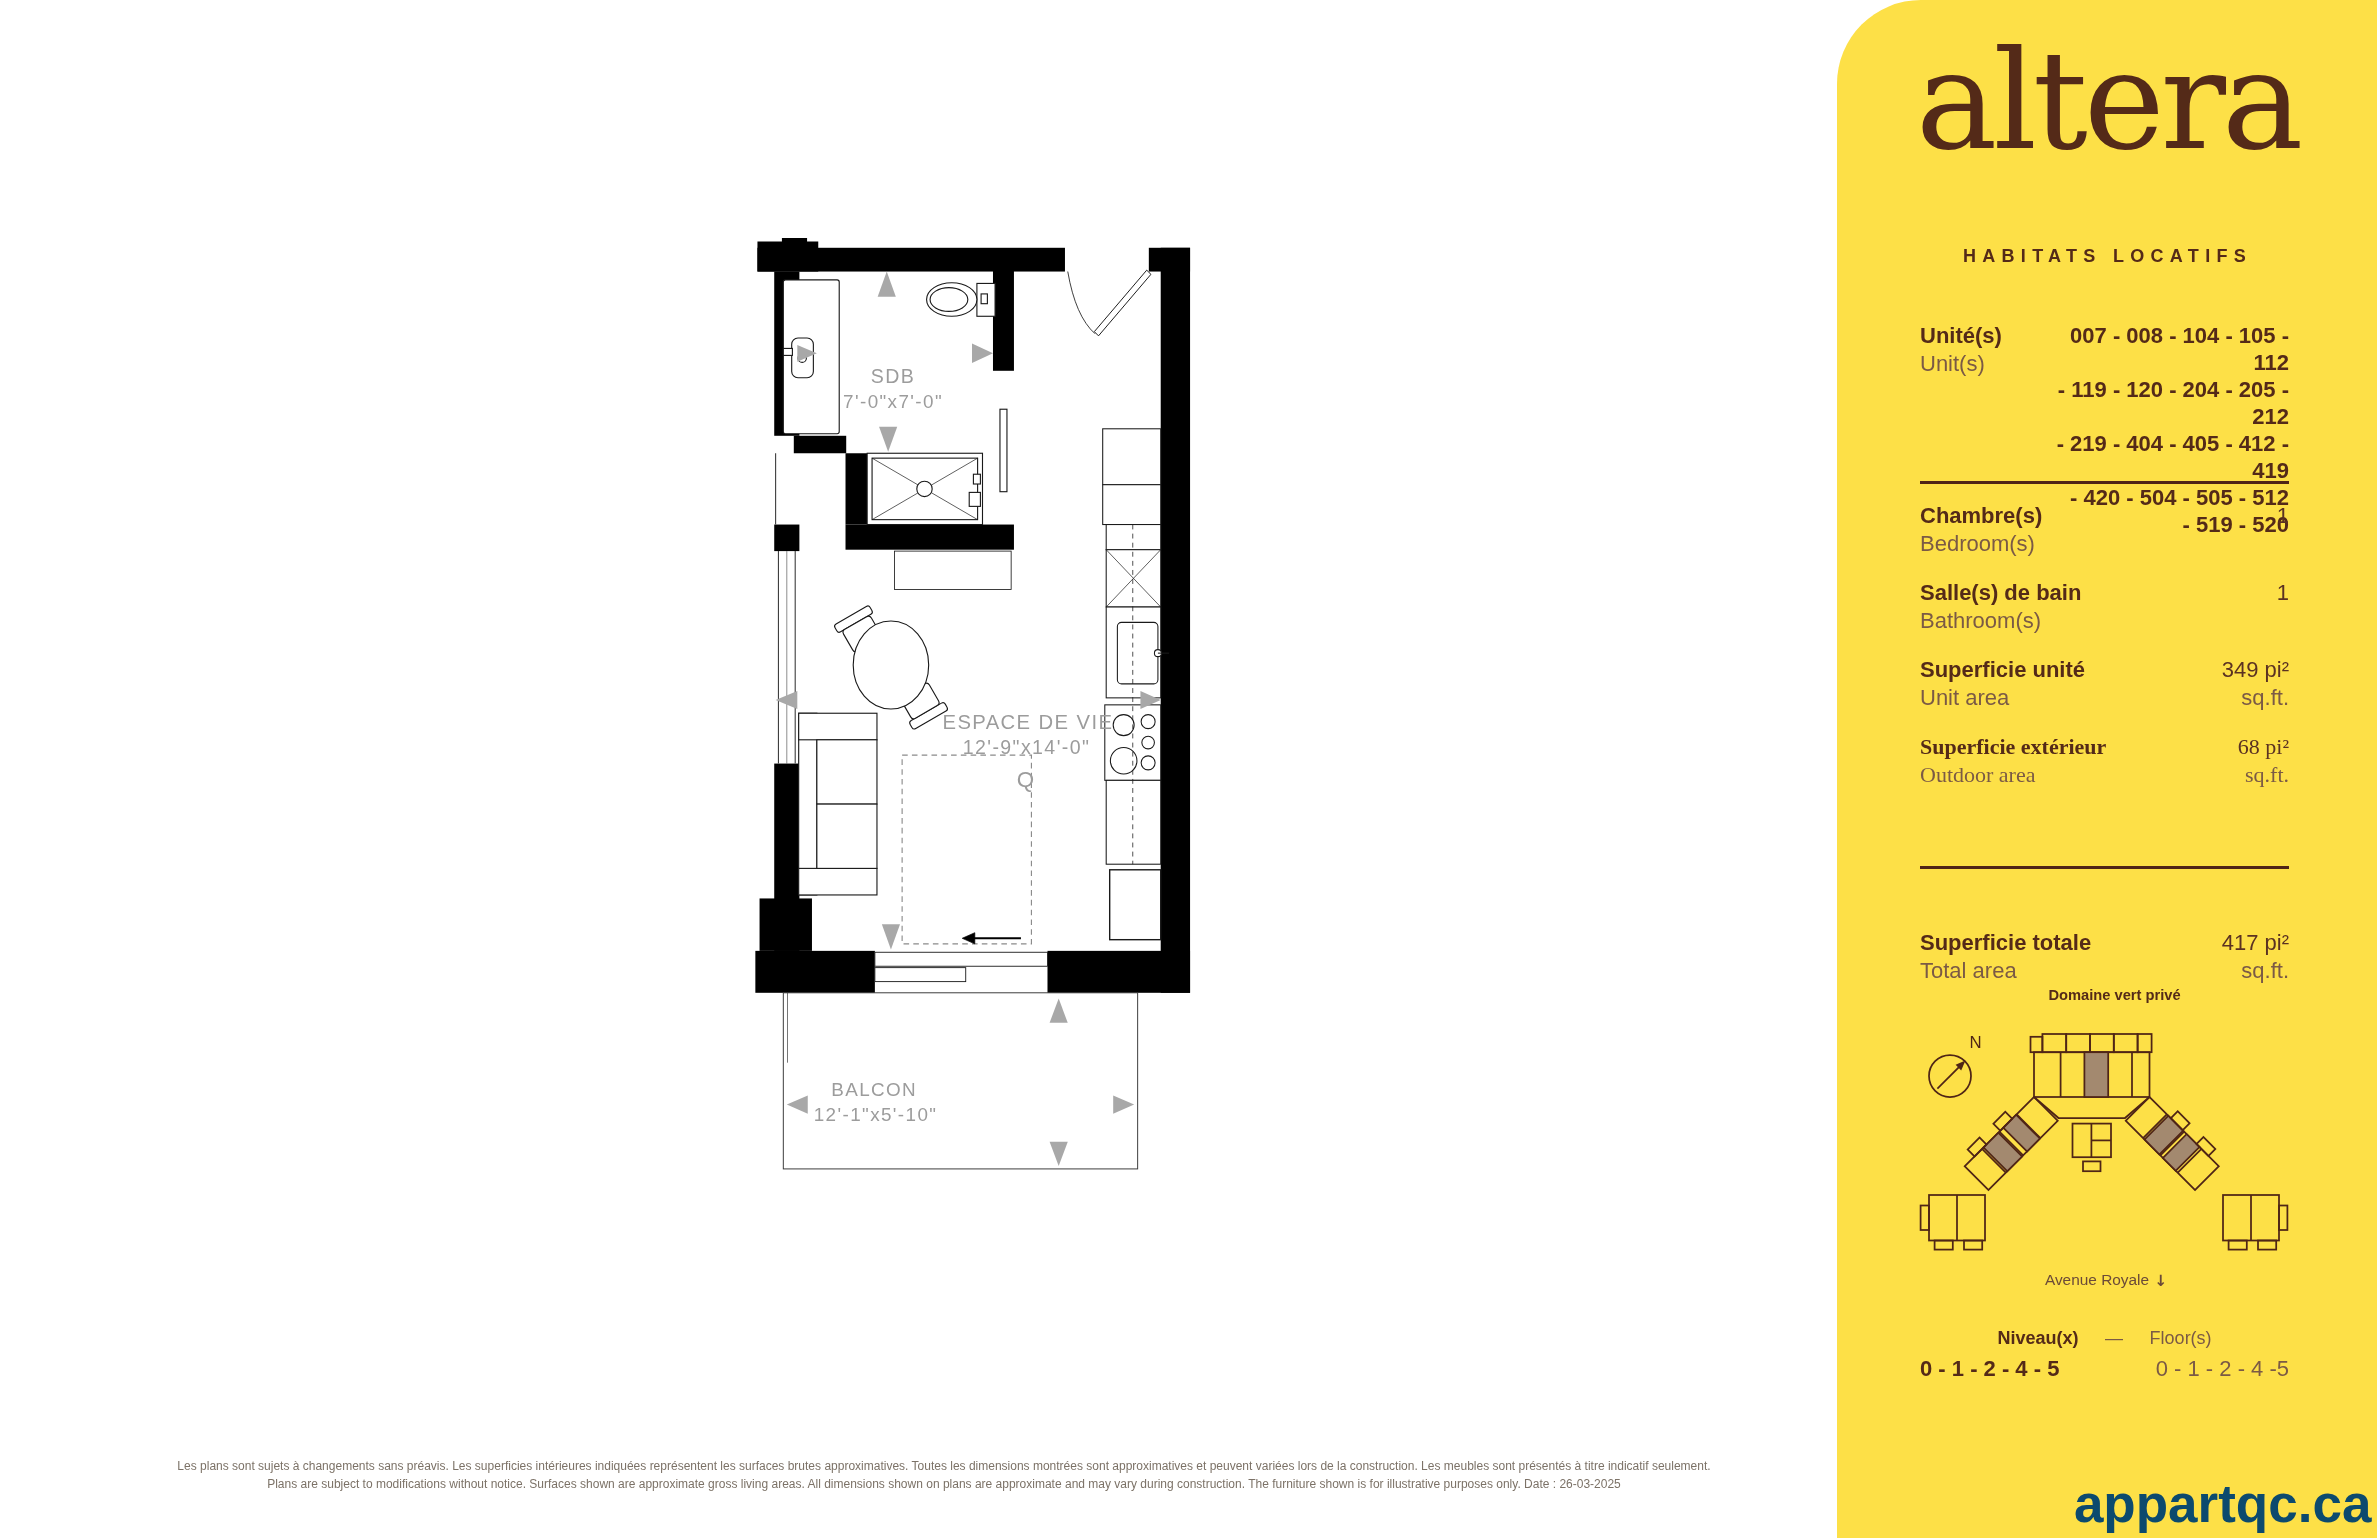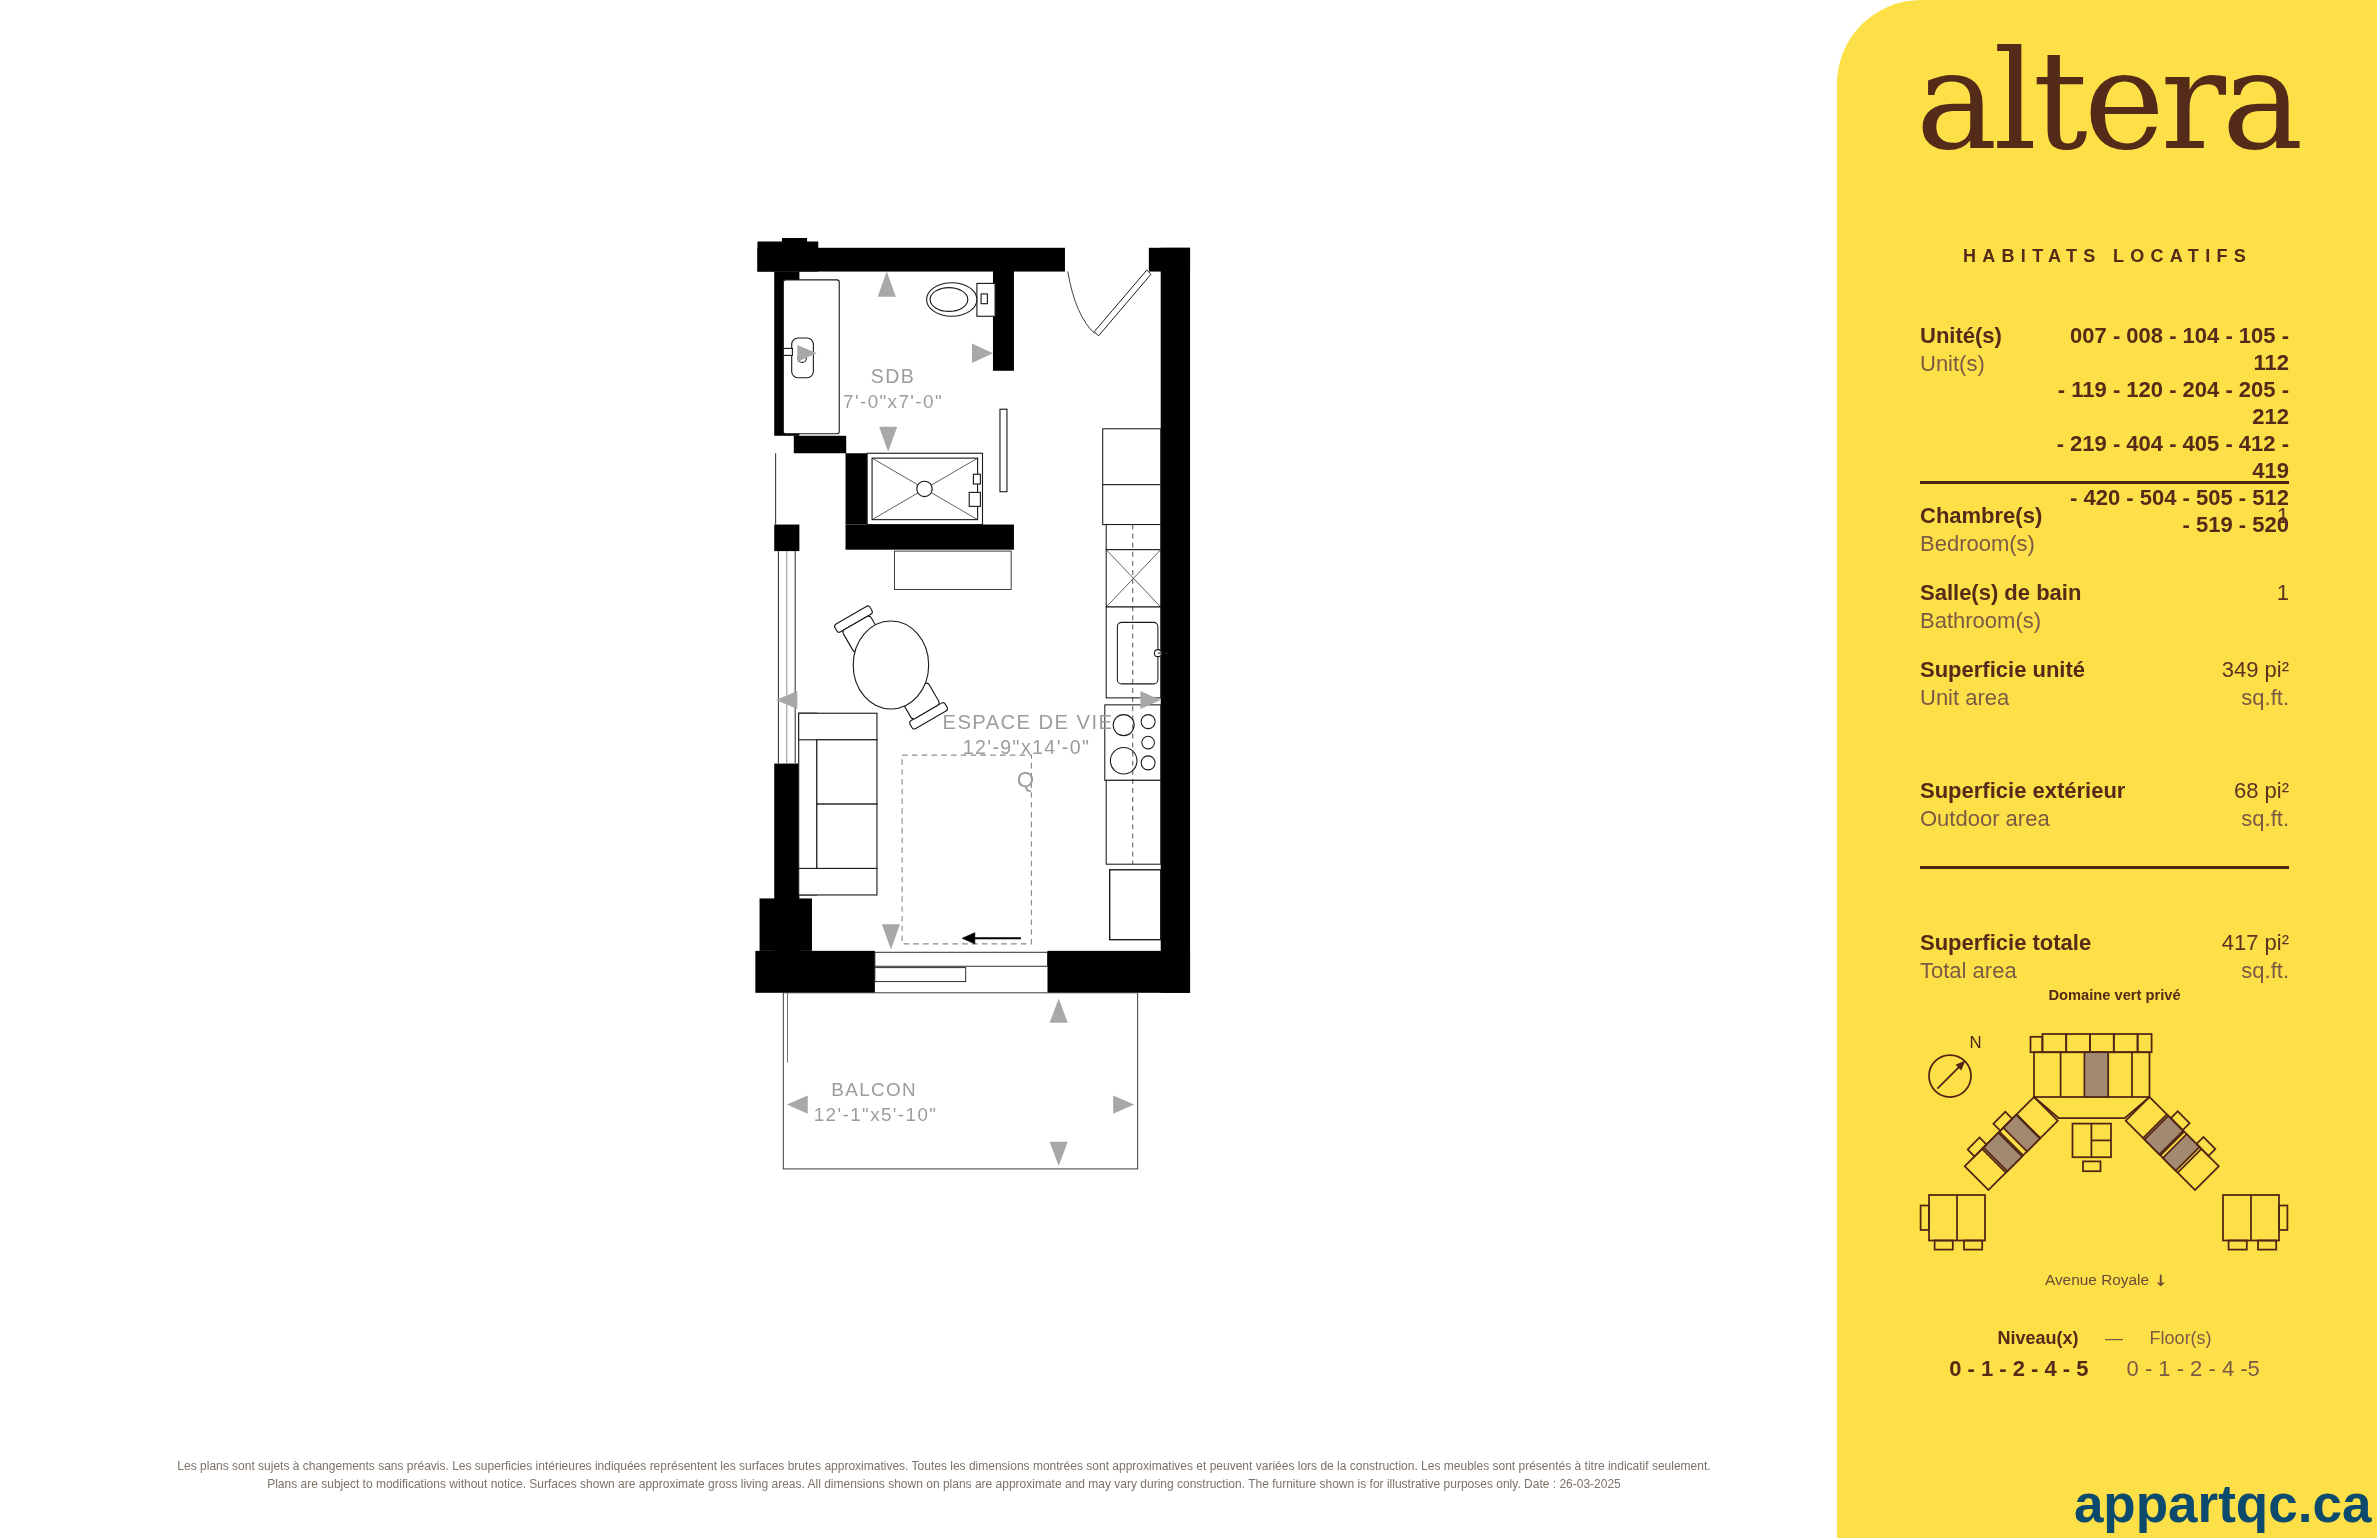--- a/index.html
+++ b/index.html
@@ -31,30 +31,30 @@
   #units-values{text-align:right;font-size:22px;font-weight:bold;color:#542a18;line-height:27px;}
   .rule{position:absolute;left:83px;width:369px;height:2.8px;background:#4f2516;}
   #rule-1{top:481px;}
   #rule-2{top:866px;}
   .spec-row{display:grid;grid-template-columns:1fr 119px;}
   .spec-val{text-align:right;font-size:22px;color:#5b3222;line-height:28px;}
   .spec-unit{text-align:right;font-size:22px;color:#7b5a45;line-height:28px;}
   #spec-0{top:502px;}
   #spec-1{top:579px;}
   #spec-2{top:656px;}
-  #spec-3{top:777px;}
+  #spec-3{top:733px;font-family:Liberation Serif, serif;}
   #total-row{top:929px;}
   #siteplan-wrap{position:absolute;left:71px;top:985px;width:392px;height:308px;}
   .sp-stroke{stroke:#4f2516;stroke-width:2.5;fill:none;}
   .sp-fill{fill:#a3896f;stroke:#4f2516;stroke-width:2.5;}
   .sp-title{fill:#542a18;font-weight:bold;font-size:21px;}
   .sp-street{fill:#6b4a38;font-size:22px;}
   #floors-block{top:1324px;text-align:center;}
   .floors-line1{display:flex;justify-content:center;gap:26.6px;font-size:18px;line-height:29px;text-align:center;}
-  .floors-line2{display:flex;justify-content:center;gap:38px;font-size:22px;line-height:31px;}
+  .floors-line2{display:flex;justify-content:space-between;gap:38px;font-size:22px;line-height:31px;}
   .f-bold{font-weight:bold;color:#542a18;}
   .f-light{color:#7b5a45;}
   
   #disclaimer{
     position:absolute;left:105px;top:1457px;width:1678px;text-align:center;
     font-size:12px;line-height:18px;color:#7c7267;
   }
   #watermark{
     position:absolute;right:5.6px;bottom:4.2px;
     font-size:53px;font-weight:bold;color:#0c4a6e;letter-spacing:0px;z-index:10;

